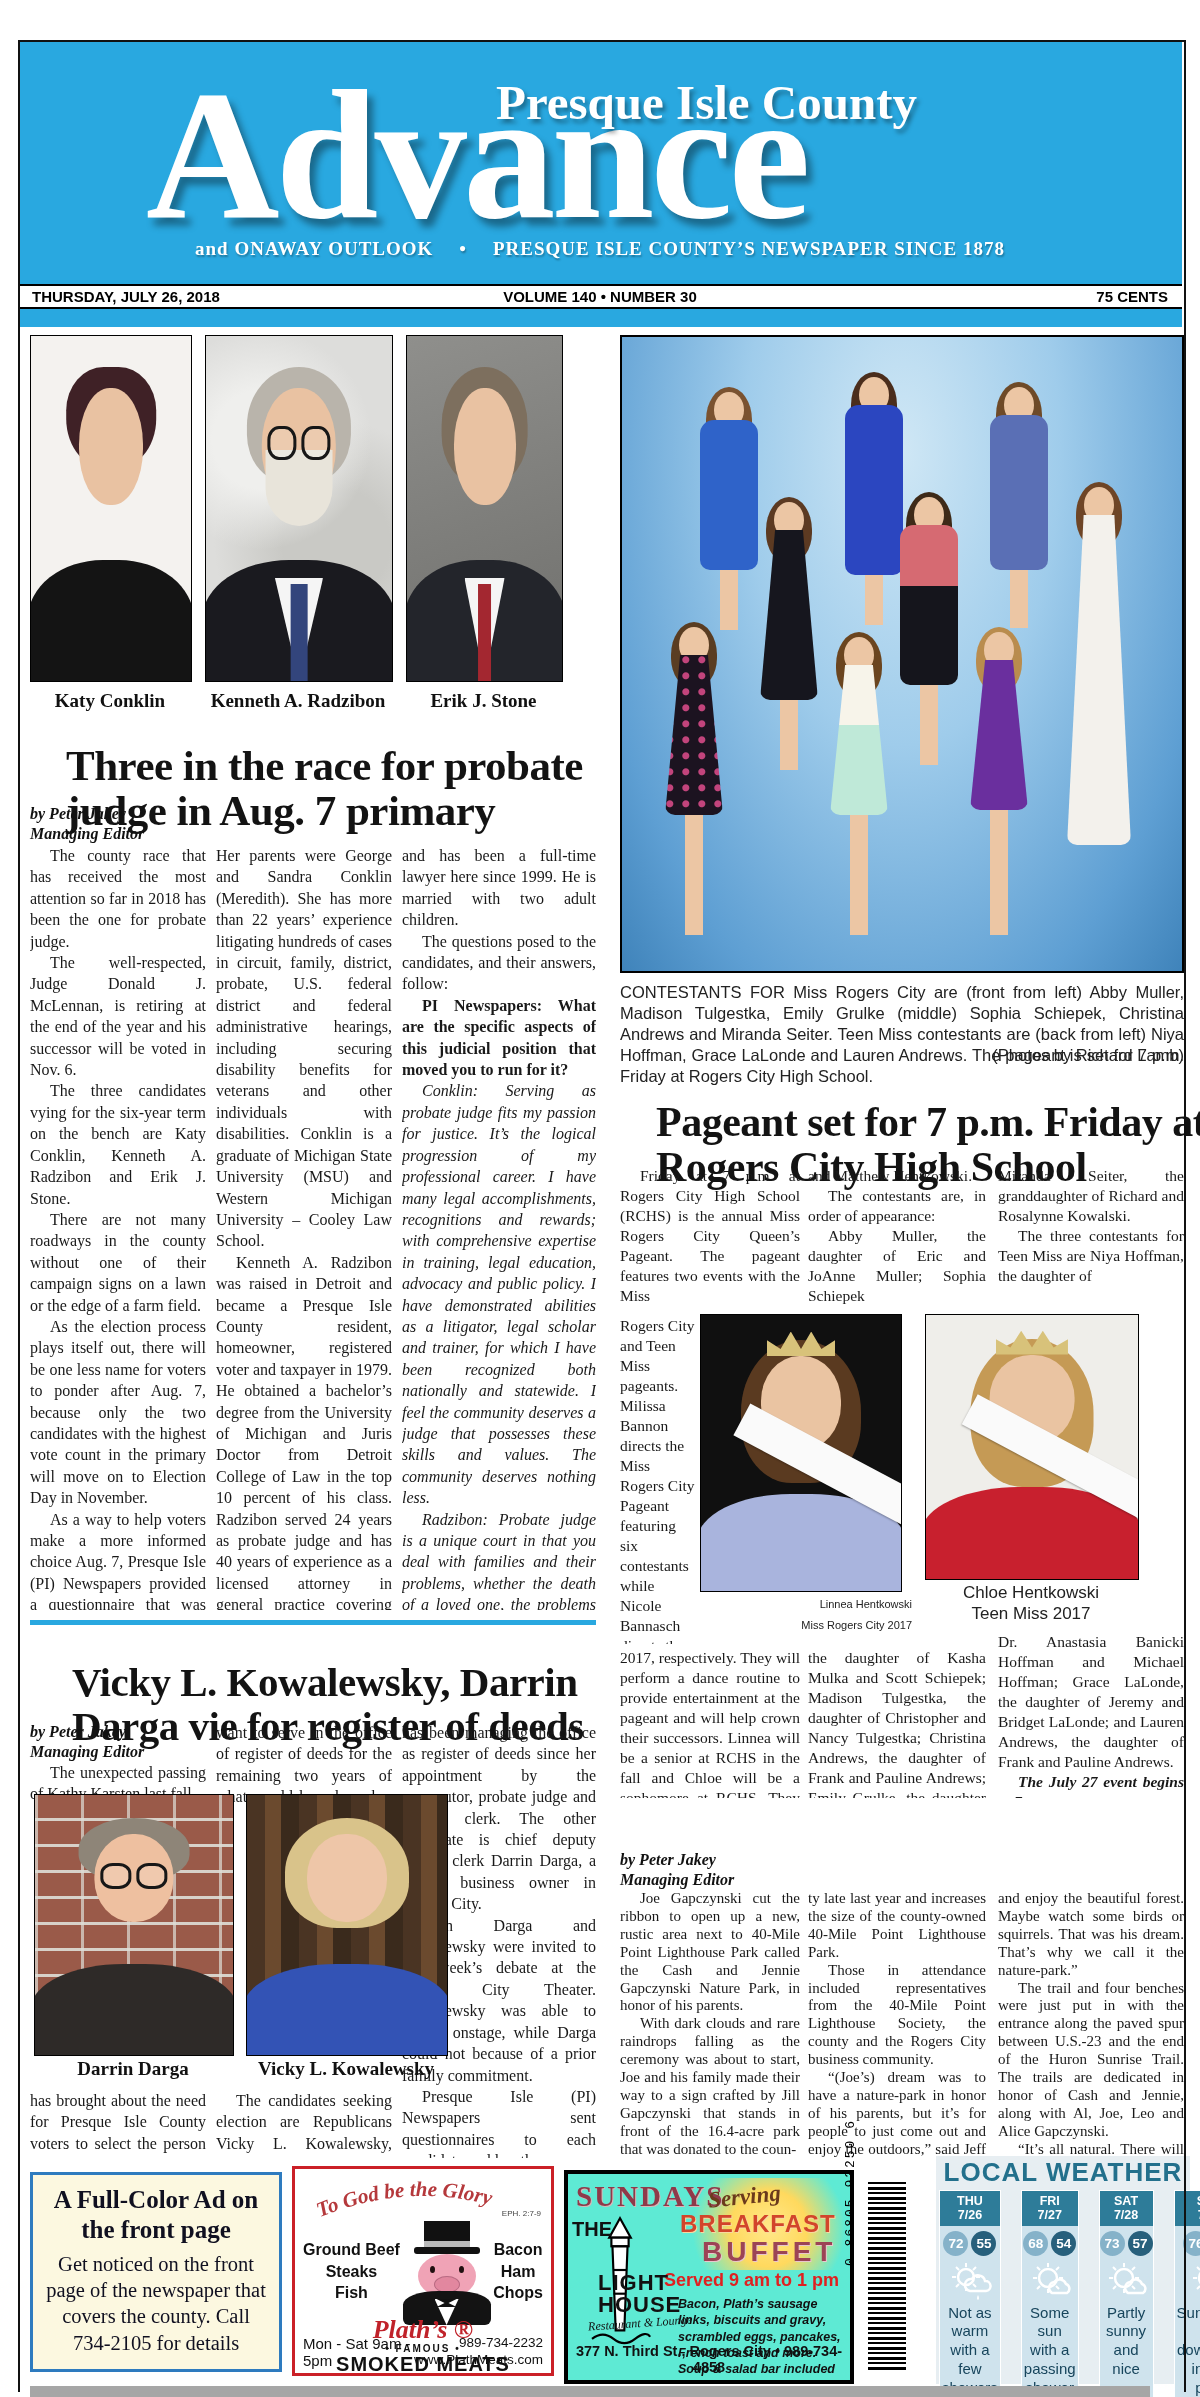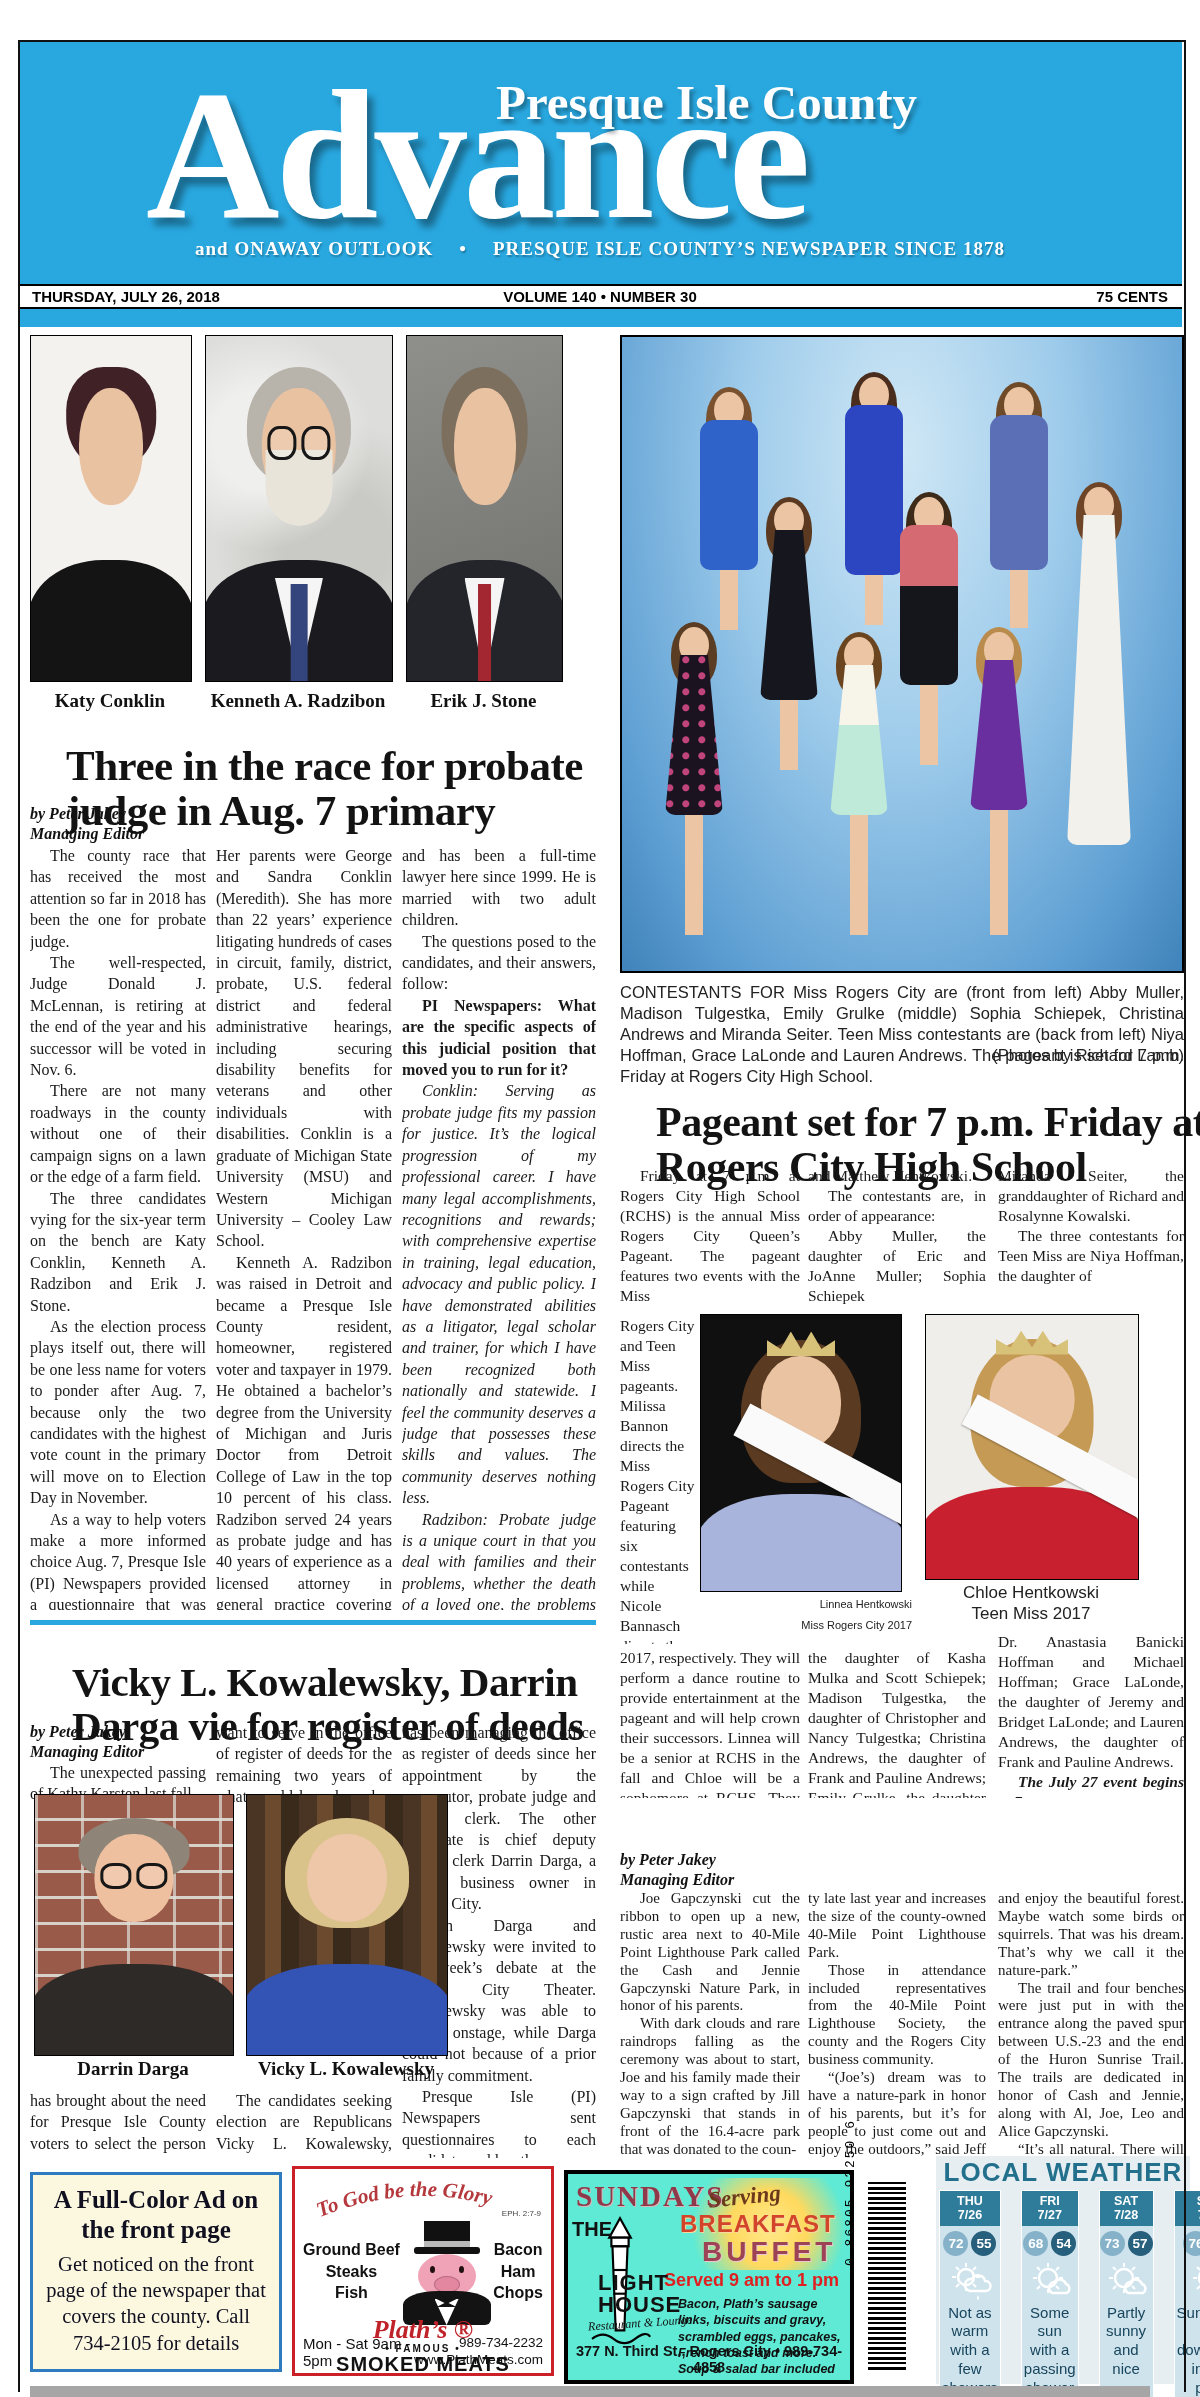--- a/index.html
+++ b/index.html
@@ -215,22 +215,22 @@
   <div class="photo-caption" style="left:406px;top:690px;width:155px;">Erik J. Stone</div>
 
   <h1 class="headline" style="left:30px;top:714px;width:578px;font-size:43px;">Three in the race for probate judge in Aug. 7 primary</h1>
   <div class="byline" style="left:30px;top:804px;">
     <div>by Peter Jakey</div>
     <div>Managing Editor</div>
   </div>
   <div class="coltext f16" style="left:30px;top:845px;width:176px;height:765px;">
       <p>The county race that has received the most attention so far in 2018 has been the one for probate judge.</p>
       <p>The well-respected, Judge Donald J. McLennan, is retiring at the end of the year and his successor will be voted in Nov. 6.</p>
+      <p>The three candidates vying for the six-year term on the bench are Katy Conklin, Kenneth A. Radzibon and Erik J. Stone.</p>
       <p>There are not many roadways in the county without one of their campaign signs on a lawn or the edge of a farm field.</p>
-      <p>The three candidates vying for the six-year term on the bench are Katy Conklin, Kenneth A. Radzibon and Erik J. Stone.</p>
       <p>As the election process plays itself out, there will be one less name for voters to ponder after Aug. 7, because only the two candidates with the highest vote count in the primary will move on to Election Day in November.</p>
       <p>As a way to help voters make a more informed choice Aug. 7, Presque Isle (PI) Newspapers provided a questionnaire that was filled out by all three candidates.</p>
     </div>
   <div class="coltext f16" style="left:216px;top:845px;width:176px;height:765px;">
       <p class="noind">Her parents were George and Sandra Conklin (Meredith). She has more than 22 years’ experience litigating hundreds of cases in circuit, family, district, probate, U.S. federal district and federal administrative hearings, including securing disability benefits for veterans and other individuals with disabilities. Conklin is a graduate of Michigan State University (MSU) and Western Michigan University – Cooley Law School.</p>
       <p>Kenneth A. Radzibon was raised in Detroit and became a Presque Isle County resident, homeowner, registered voter and taxpayer in 1979. He obtained a bachelor’s degree from the University of Michigan and Juris Doctor from Detroit College of Law in the top 10 percent of his class. Radzibon served 24 years as probate judge and has 40 years of experience as a licensed attorney in general practice covering probate, family law, real estate and civil law. He also has four years under his belt as prosecutor/assistant prosecutor.</p>
     </div>
   <div class="coltext f16" style="left:402px;top:845px;width:194px;height:765px;">
       <p class="noind">and has been a full-time lawyer here since 1999.  He is married with two adult children.</p>
       <p>The questions posed to the candidates, and their answers, follow:</p>

